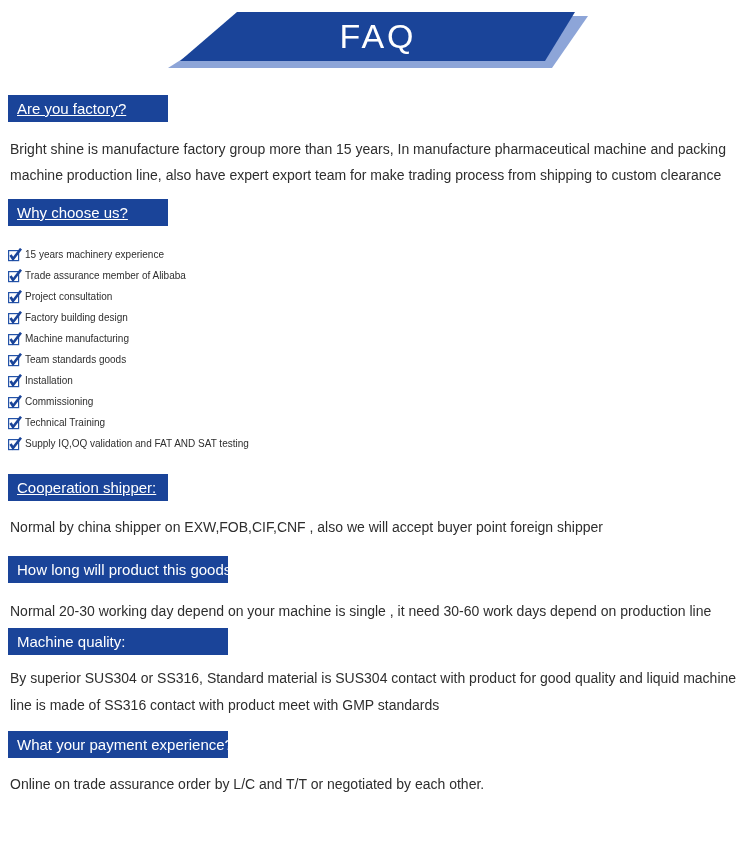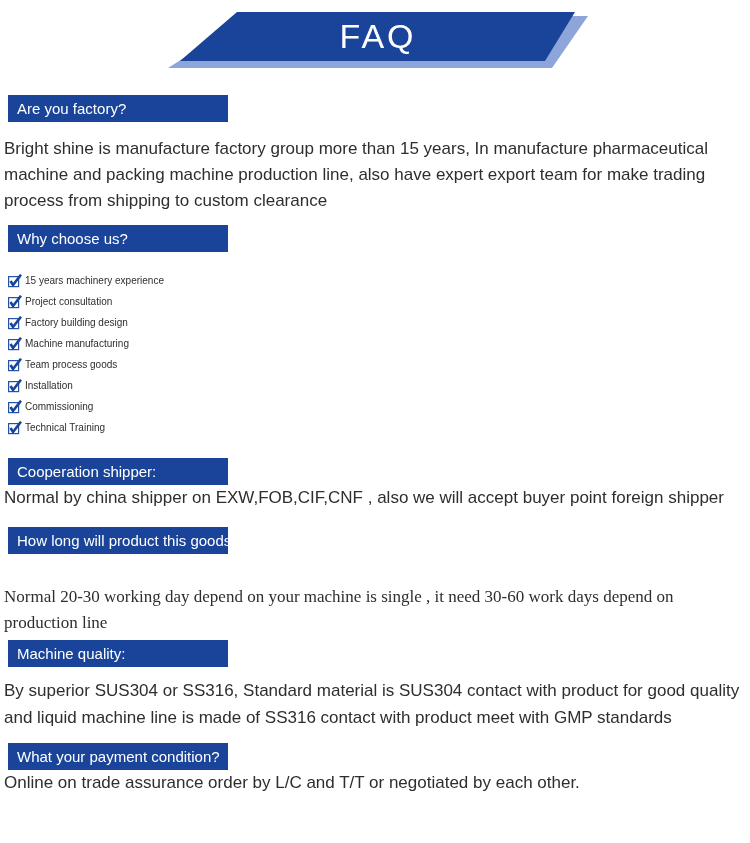--- a/index.html
+++ b/index.html
@@ -30,27 +30,27 @@
     margin-left: 8px;
     height: 27px;
     line-height: 27px;
     padding-left: 9px;
     box-sizing: border-box;
     background: #1a4499;
     color: #ffffff;
     font-size: 15px;
     white-space: nowrap;
   }
-  .qbar.narrow { width: 220px; }
+  .qbar.narrow { width: 160px; text-decoration: underline; }
   .qbar.wide   { width: 220px; }
   
   .para {
     margin: 0;
-    padding: 0 4px;
-    font-size: 17px;
+    padding: 0 10px;
+    font-size: 14px;
     line-height: 26px;
     color: #2e2e2e;
   }
   .para.tall { line-height: 27px; }
   
   .checklist {
     list-style: none;
     margin: 18px 0 0 0;
     padding: 0 0 0 8px;
   }
@@ -59,23 +59,23 @@
     display: flex;
     align-items: center;
     font-size: 10px;
     color: #2e2e2e;
   }
   .check-icon { margin-right: 3px; flex: 0 0 auto; }
   
   .mt20 { margin-top: 20px; }
   .mt19 { margin-top: 4px; }
   .mt16 { margin-top: 16px; }
-  .mt15 { margin-top: 30px; font-family: Liberation Serif, serif; }
+  .mt15 { margin-top: 15px; }
   .mt14 { margin-top: 14px; }
-  .mt13 { }
+  .mt13 { margin-top: 13px; }
   .mt12 { margin-top: 12px; }
   .mt11 { margin-top: 11px; }
   .mt10 { margin-top: 10px; }
 </style>
 </head>
 <body>
 
 <div class="page">
 
   <div class="banner-wrap">
@@ -96,20 +96,27 @@
           <rect x="0.6" y="2.6" width="10" height="10" fill="#ffffff" stroke="#2353a8" stroke-width="1.2"></rect>
           <path d="M2.5 7 L5 11 L13 0.7" stroke="#1a4499" stroke-width="2.6" fill="none"></path>
         </svg>
       <span>15 years machinery experience</span>
     </li>
     <li>
       <svg class="check-icon" width="14" height="14" viewBox="0 0 14 14">
           <rect x="0.6" y="2.6" width="10" height="10" fill="#ffffff" stroke="#2353a8" stroke-width="1.2"></rect>
           <path d="M2.5 7 L5 11 L13 0.7" stroke="#1a4499" stroke-width="2.6" fill="none"></path>
         </svg>
+      <span>Trade assurance member of Alibaba</span>
+    </li>
+    <li>
+      <svg class="check-icon" width="14" height="14" viewBox="0 0 14 14">
+          <rect x="0.6" y="2.6" width="10" height="10" fill="#ffffff" stroke="#2353a8" stroke-width="1.2"></rect>
+          <path d="M2.5 7 L5 11 L13 0.7" stroke="#1a4499" stroke-width="2.6" fill="none"></path>
+        </svg>
       <span>Project consultation</span>
     </li>
     <li>
       <svg class="check-icon" width="14" height="14" viewBox="0 0 14 14">
           <rect x="0.6" y="2.6" width="10" height="10" fill="#ffffff" stroke="#2353a8" stroke-width="1.2"></rect>
           <path d="M2.5 7 L5 11 L13 0.7" stroke="#1a4499" stroke-width="2.6" fill="none"></path>
         </svg>
       <span>Factory building design</span>
     </li>
     <li>
@@ -117,21 +124,21 @@
           <rect x="0.6" y="2.6" width="10" height="10" fill="#ffffff" stroke="#2353a8" stroke-width="1.2"></rect>
           <path d="M2.5 7 L5 11 L13 0.7" stroke="#1a4499" stroke-width="2.6" fill="none"></path>
         </svg>
       <span>Machine manufacturing</span>
     </li>
     <li>
       <svg class="check-icon" width="14" height="14" viewBox="0 0 14 14">
           <rect x="0.6" y="2.6" width="10" height="10" fill="#ffffff" stroke="#2353a8" stroke-width="1.2"></rect>
           <path d="M2.5 7 L5 11 L13 0.7" stroke="#1a4499" stroke-width="2.6" fill="none"></path>
         </svg>
-      <span>Team process goods</span>
+      <span>Team standards goods</span>
     </li>
     <li>
       <svg class="check-icon" width="14" height="14" viewBox="0 0 14 14">
           <rect x="0.6" y="2.6" width="10" height="10" fill="#ffffff" stroke="#2353a8" stroke-width="1.2"></rect>
           <path d="M2.5 7 L5 11 L13 0.7" stroke="#1a4499" stroke-width="2.6" fill="none"></path>
         </svg>
       <span>Installation</span>
     </li>
     <li>
       <svg class="check-icon" width="14" height="14" viewBox="0 0 14 14">
@@ -140,27 +147,34 @@
         </svg>
       <span>Commissioning</span>
     </li>
     <li>
       <svg class="check-icon" width="14" height="14" viewBox="0 0 14 14">
           <rect x="0.6" y="2.6" width="10" height="10" fill="#ffffff" stroke="#2353a8" stroke-width="1.2"></rect>
           <path d="M2.5 7 L5 11 L13 0.7" stroke="#1a4499" stroke-width="2.6" fill="none"></path>
         </svg>
       <span>Technical Training</span>
     </li>
+    <li>
+      <svg class="check-icon" width="14" height="14" viewBox="0 0 14 14">
+          <rect x="0.6" y="2.6" width="10" height="10" fill="#ffffff" stroke="#2353a8" stroke-width="1.2"></rect>
+          <path d="M2.5 7 L5 11 L13 0.7" stroke="#1a4499" stroke-width="2.6" fill="none"></path>
+        </svg>
+      <span>Supply IQ,OQ validation and FAT AND SAT testing</span>
+    </li>
   </ul>
 
   <div class="qbar narrow mt20">Cooperation shipper:</div>
   <p class="para mt13">Normal by china shipper on EXW,FOB,CIF,CNF , also we will accept buyer point foreign shipper</p>
 
   <div class="qbar wide mt16">How long will product this goods?</div>
   <p class="para mt15">Normal 20-30 working day depend on your machine is single , it need 30-60 work days depend on production line</p>
 
   <div class="qbar wide mt19">Machine quality:</div>
   <p class="para tall mt10">By superior SUS304 or SS316, Standard material is SUS304 contact with product for good quality and  liquid machine line is made of SS316 contact with product meet with GMP standards</p>
 
-  <div class="qbar wide mt12">What your payment condition?</div>
+  <div class="qbar wide mt12">What your payment experience?</div>
   <p class="para mt13">Online on trade assurance order by L/C and T/T or negotiated by each other.</p>
 
 </div>
 
 </body></html>

